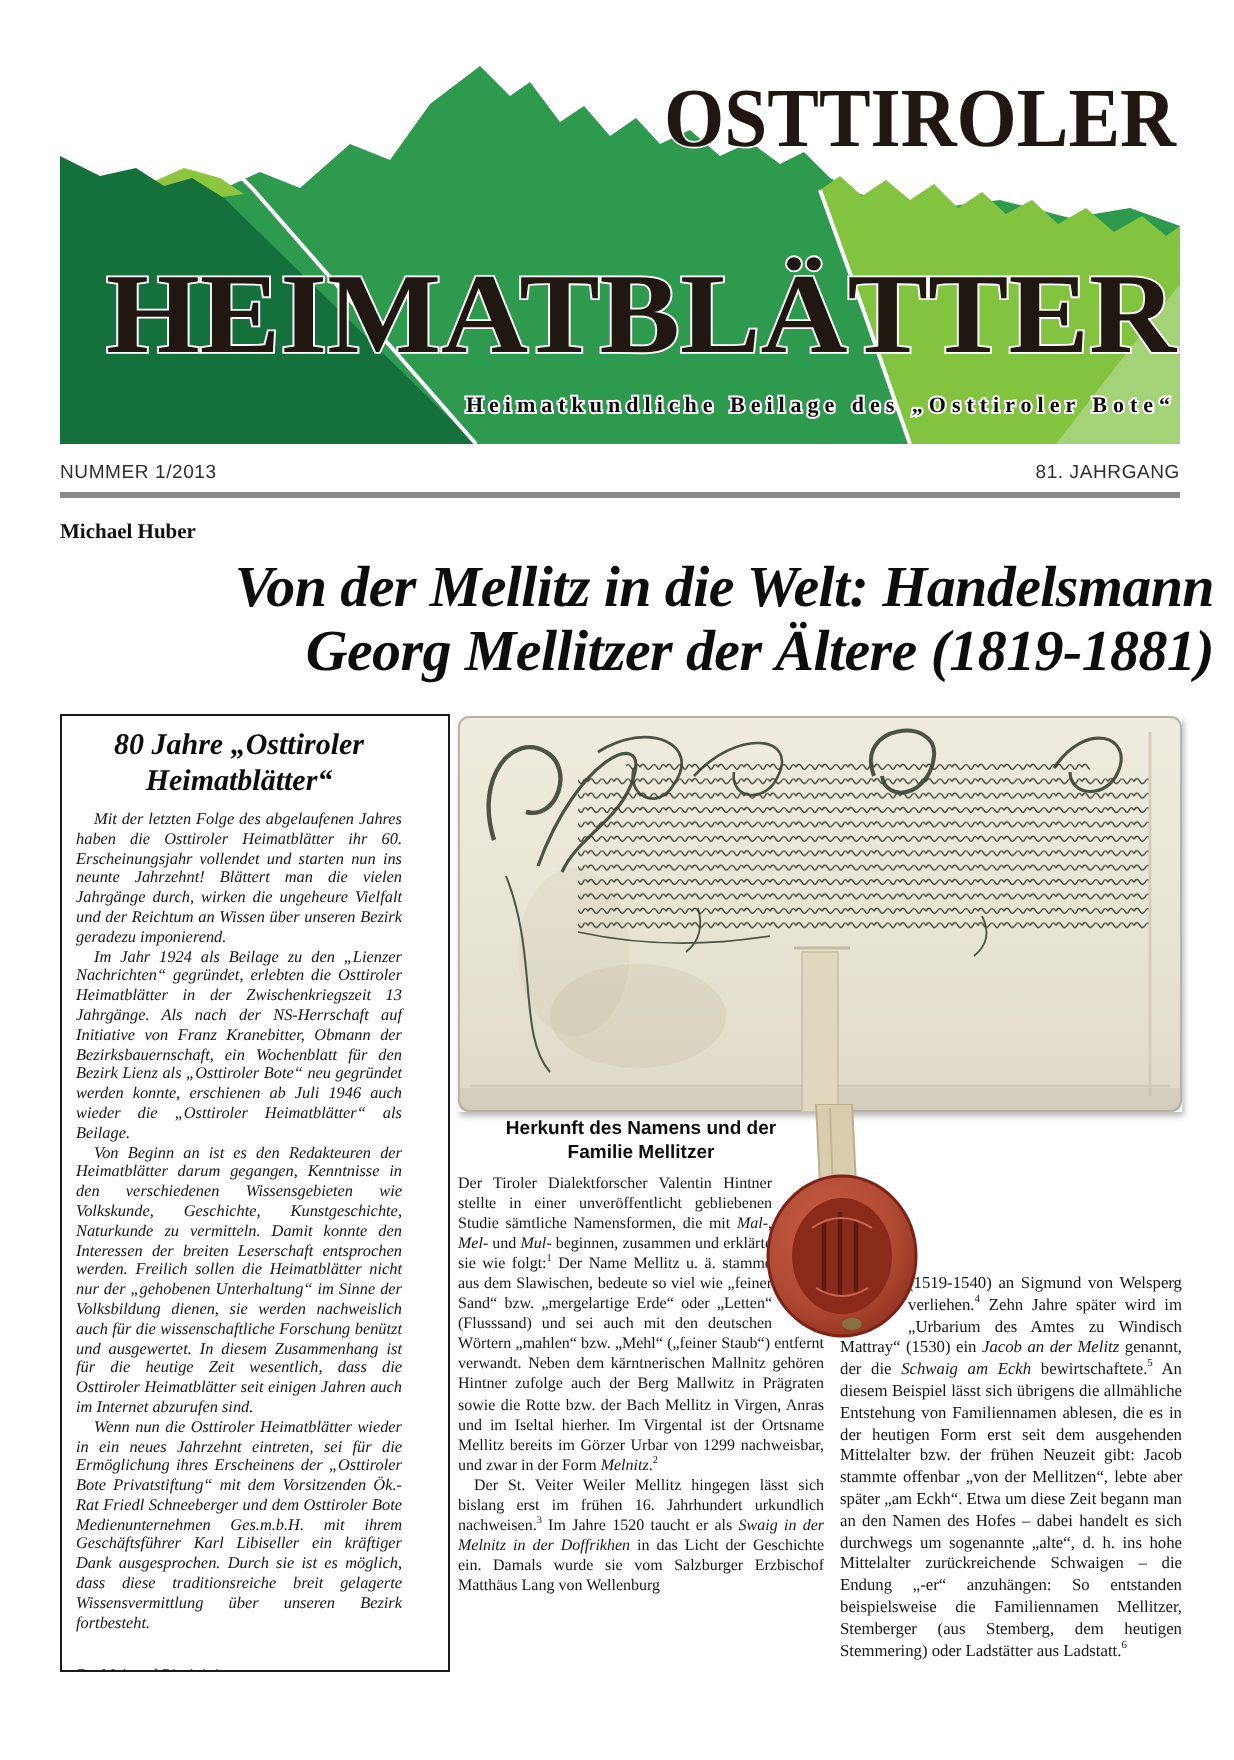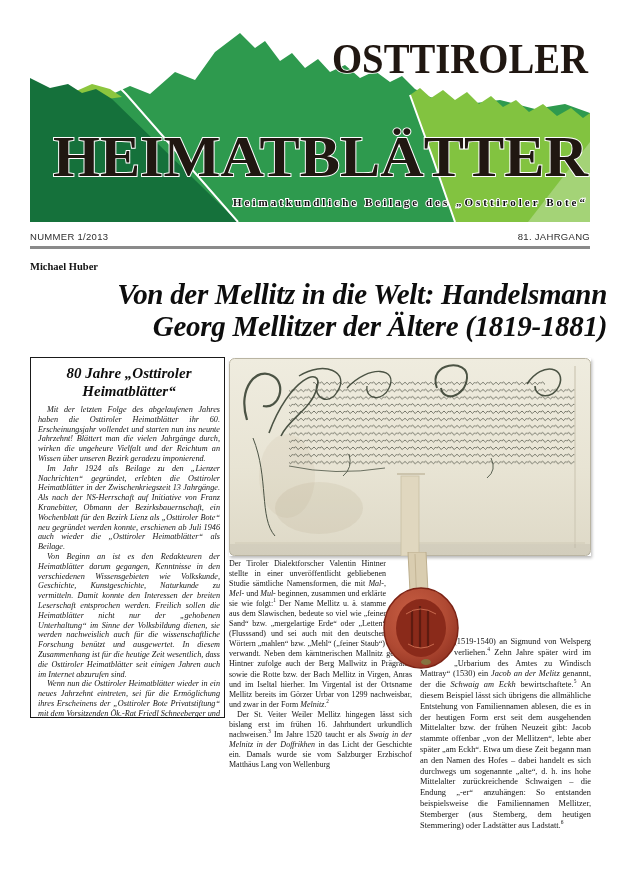--- a/index.html
+++ b/index.html
@@ -20,23 +20,23 @@
   .rule-heavy{position:absolute;left:30px;top:246px;width:560px;height:2.5px;background:#8a8a8a;}
   
   .author{position:absolute;left:30px;top:261px;font-size:10.5px;font-weight:bold;color:#111;}
   .headline{
     position:absolute;left:10px;top:278px;width:597px;text-align:right;
     font-size:29px;line-height:32px;font-weight:bold;font-style:italic;
     color:#0d0d0d;letter-spacing:-0.3px;
   }
   
   .sidebox{
-    position:absolute;left:30px;top:357px;width:195px;height:361px;
+    position:absolute;left:30px;top:357px;width:195px;height:479px;
     border:1.3px solid #1a1a1a;box-sizing:border-box;
-    padding:5px 4px 4px 7px;font-style:italic;overflow:hidden;
+    padding:5px 23px 4px 7px;font-style:italic;overflow:hidden;
   }
   .sidebox h2{
     margin:2px 0 5px 0;text-align:center;
     font-size:15px;line-height:17.5px;font-weight:bold;color:#0d0d0d;
   }
   .sidebox p{
     margin:0;font-size:8.2px;line-height:9.8px;text-align:justify;
     text-indent:9px;color:#151515;
   }
   .sidebox .sig{margin-top:17px;text-align:left;text-indent:0;}
@@ -191,20 +191,24 @@
       </g>
       <g stroke="#c96a4e" stroke-width="1" fill="none">
         <path d="M24,62 q14,-10 30,0"></path>
         <path d="M26,92 q13,8 26,0"></path>
       </g>
       <ellipse cx="44" cy="110" rx="5" ry="3" fill="#7a8a4a" opacity="0.7"></ellipse>
     </svg>
   </div>
 
   <div class="colmid">
+    <h3>
+      <span>Herkunft des Namens und der</span><br>
+      <span>Familie Mellitzer</span>
+    </h3>
     <p class="body-p noindent"><span class="seal-push-right"></span><span>Der Tiroler Dialektforscher Valentin Hintner stellte in einer unveröffentlicht gebliebenen Studie sämtliche Namensformen, die mit <i>Mal-</i>, <i>Mel-</i> und <i>Mul-</i> beginnen, zusammen und erklärte sie wie folgt:<sup>1</sup> Der Name Mellitz u. ä. stamme aus dem Slawischen, bedeute so viel wie „feiner Sand“ bzw. „mergelartige Erde“ oder „Letten“ (Flusssand) und sei auch mit den deutschen Wörtern „mahlen“ bzw. „Mehl“ („feiner Staub“) entfernt verwandt. Neben dem kärntnerischen Mallnitz gehören Hintner zufolge auch der Berg Mallwitz in Prägraten sowie die Rotte bzw. der Bach Mellitz in Virgen, Anras und im Iseltal hierher. Im Virgental ist der Ortsname Mellitz bereits im Görzer Urbar von 1299 nachweisbar, und zwar in der Form <i>Melnitz</i>.<sup>2</sup></span></p>
     <p class="body-p">Der St. Veiter Weiler Mellitz hingegen lässt sich bislang erst im frühen 16. Jahrhundert urkundlich nachweisen.<sup>3</sup> Im Jahre 1520 taucht er als <i>Swaig in der Melnitz in der Doffrikhen</i> in das Licht der Geschichte ein. Damals wurde sie vom Salzburger Erzbischof Matthäus Lang von Wellenburg</p>
   </div>
 
 
   <div class="colright">
     <p class="body-p noindent"><span class="seal-push-left"></span><span>(1519-1540) an Sigmund von Welsperg verliehen.<sup>4</sup> Zehn Jahre später wird im „Urbarium des Amtes zu Windisch Mattray“ (1530) ein <i>Jacob an der Melitz</i> genannt, der die <i>Schwaig am Eckh</i> bewirtschaftete.<sup>5</sup> An diesem Beispiel lässt sich übrigens die allmähliche Entstehung von Familiennamen ablesen, die es in der heutigen Form erst seit dem ausgehenden Mittelalter bzw. der frühen Neuzeit gibt: Jacob stammte offenbar „von der Mellitzen“, lebte aber später „am Eckh“. Etwa um diese Zeit begann man an den Namen des Hofes – dabei handelt es sich durchwegs um sogenannte „alte“, d. h. ins hohe Mittelalter zurückreichende Schwaigen – die Endung „-er“ anzuhängen: So entstanden beispielsweise die Familiennamen Mellitzer, Stemberger (aus Stemberg, dem heutigen Stemmering) oder Ladstätter aus Ladstatt.<sup>6</sup></span></p>
   </div>
 
 </div>

